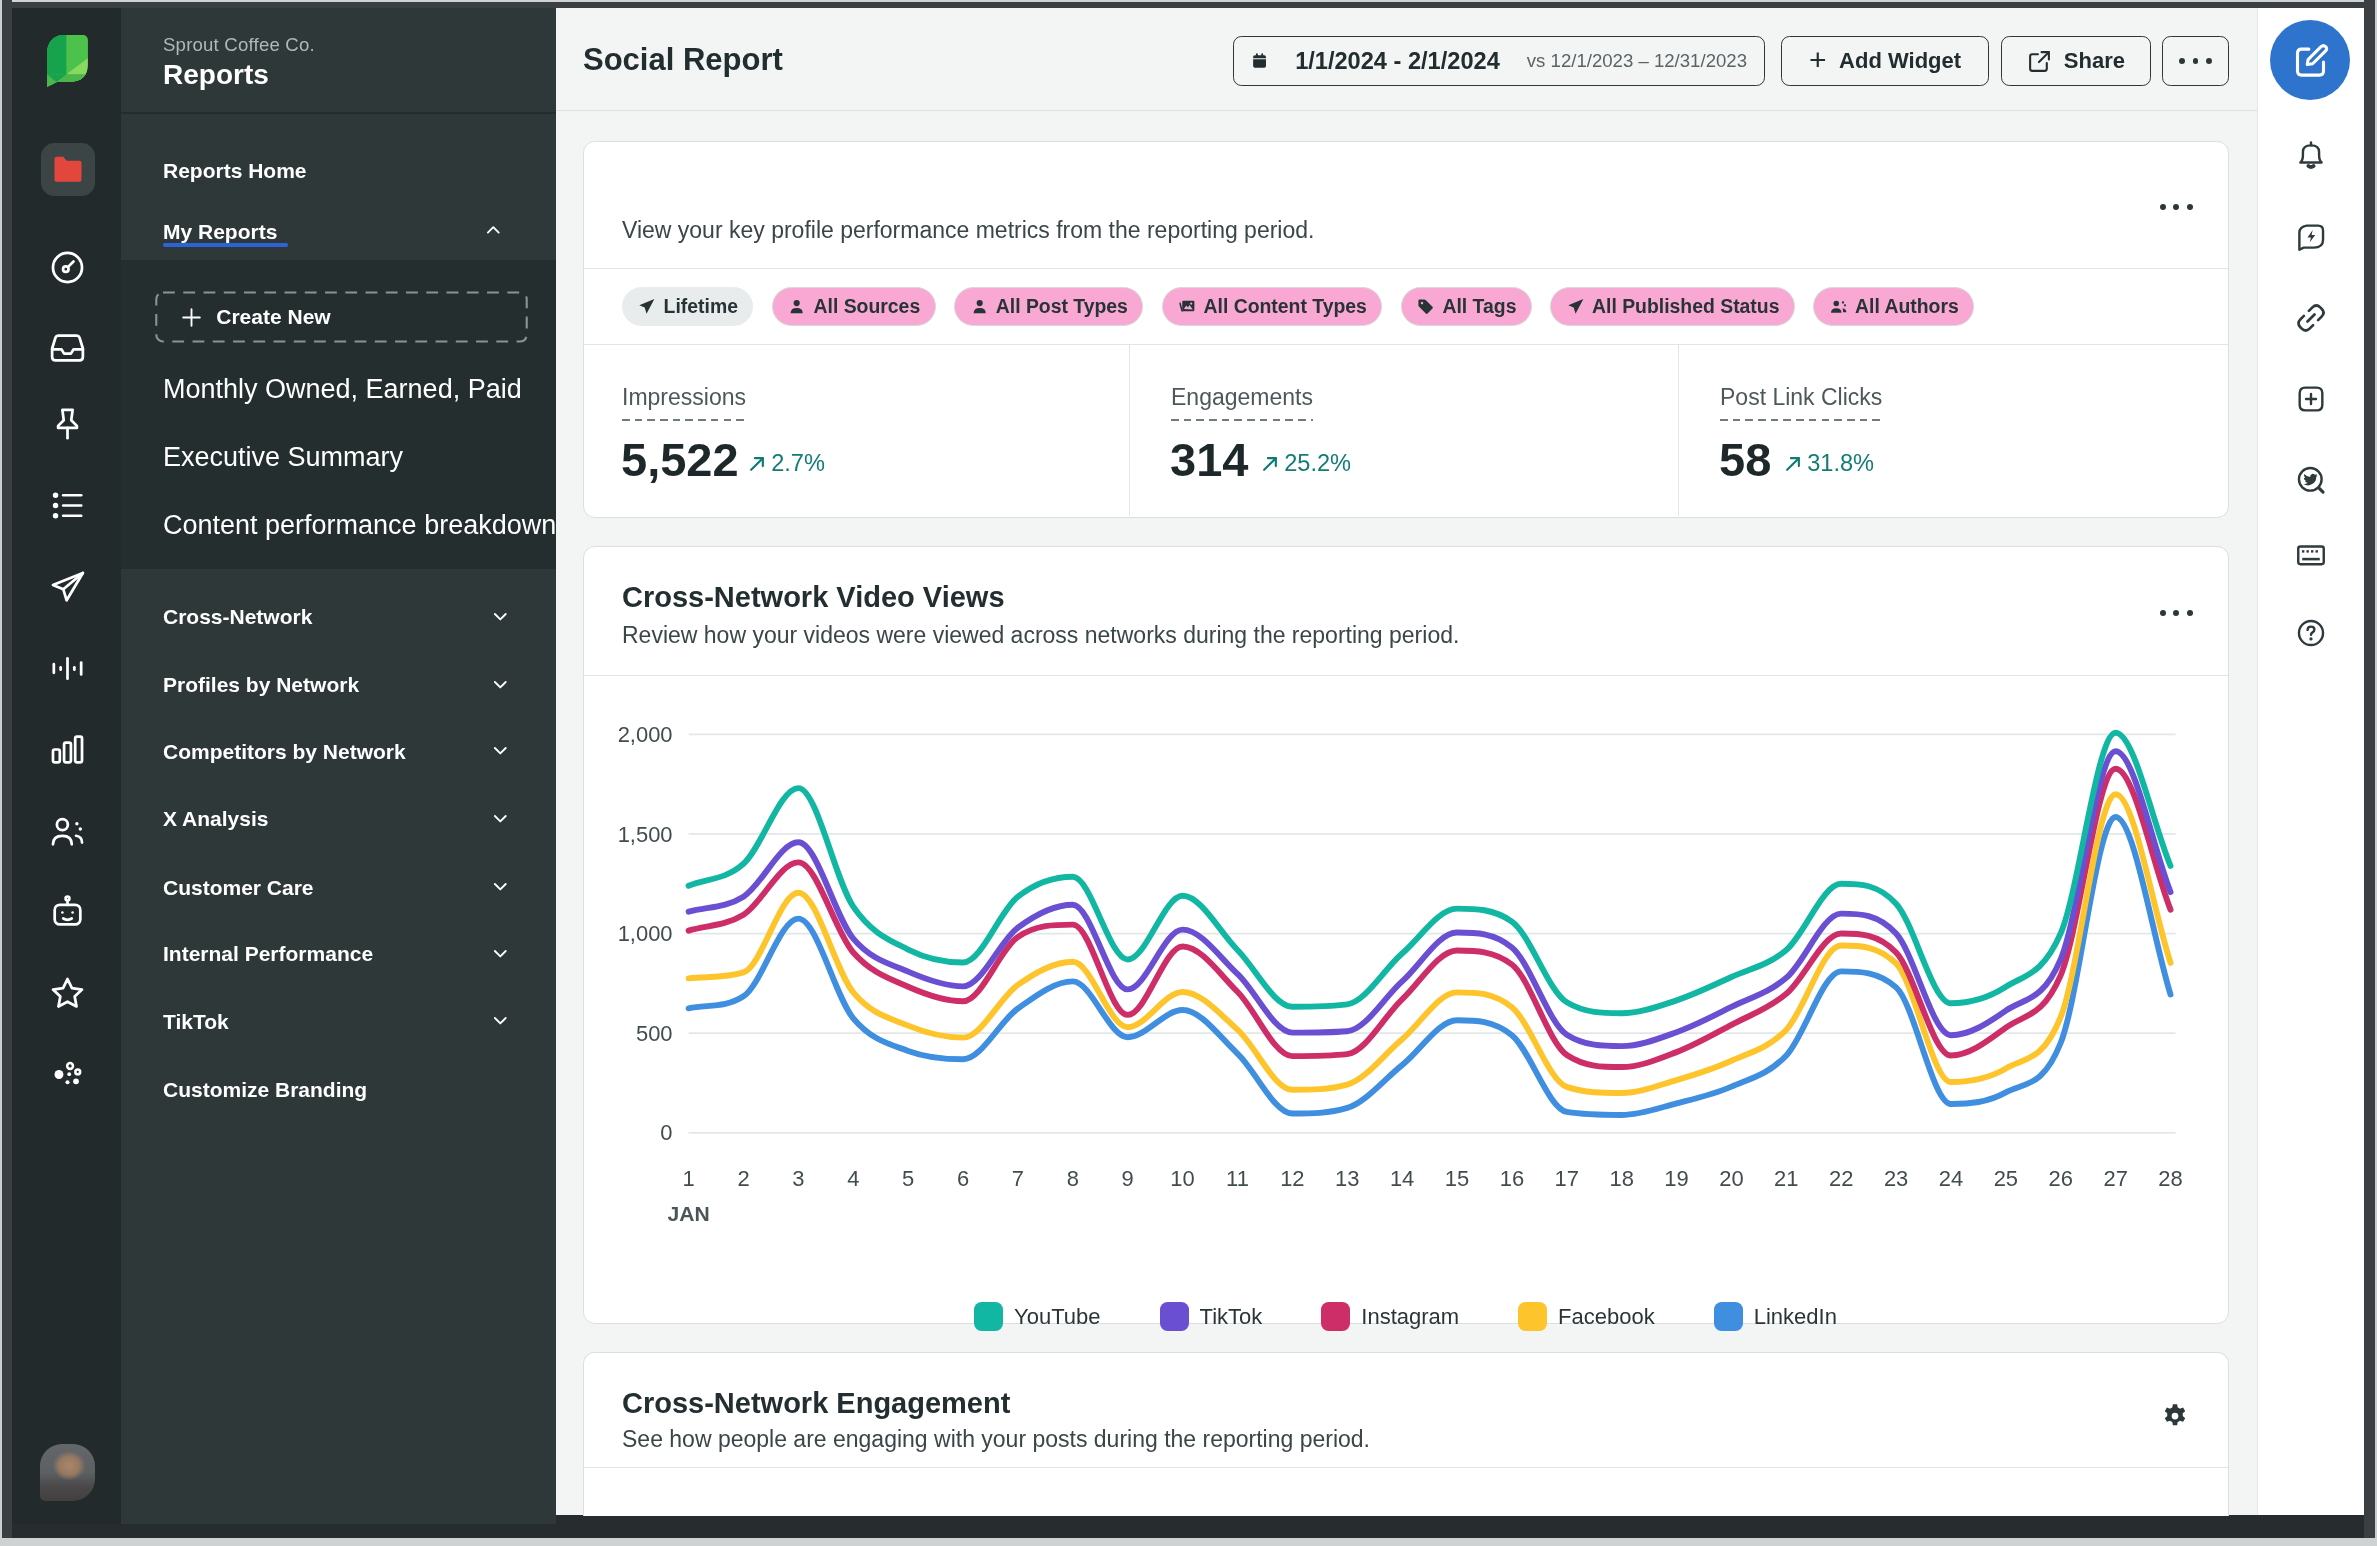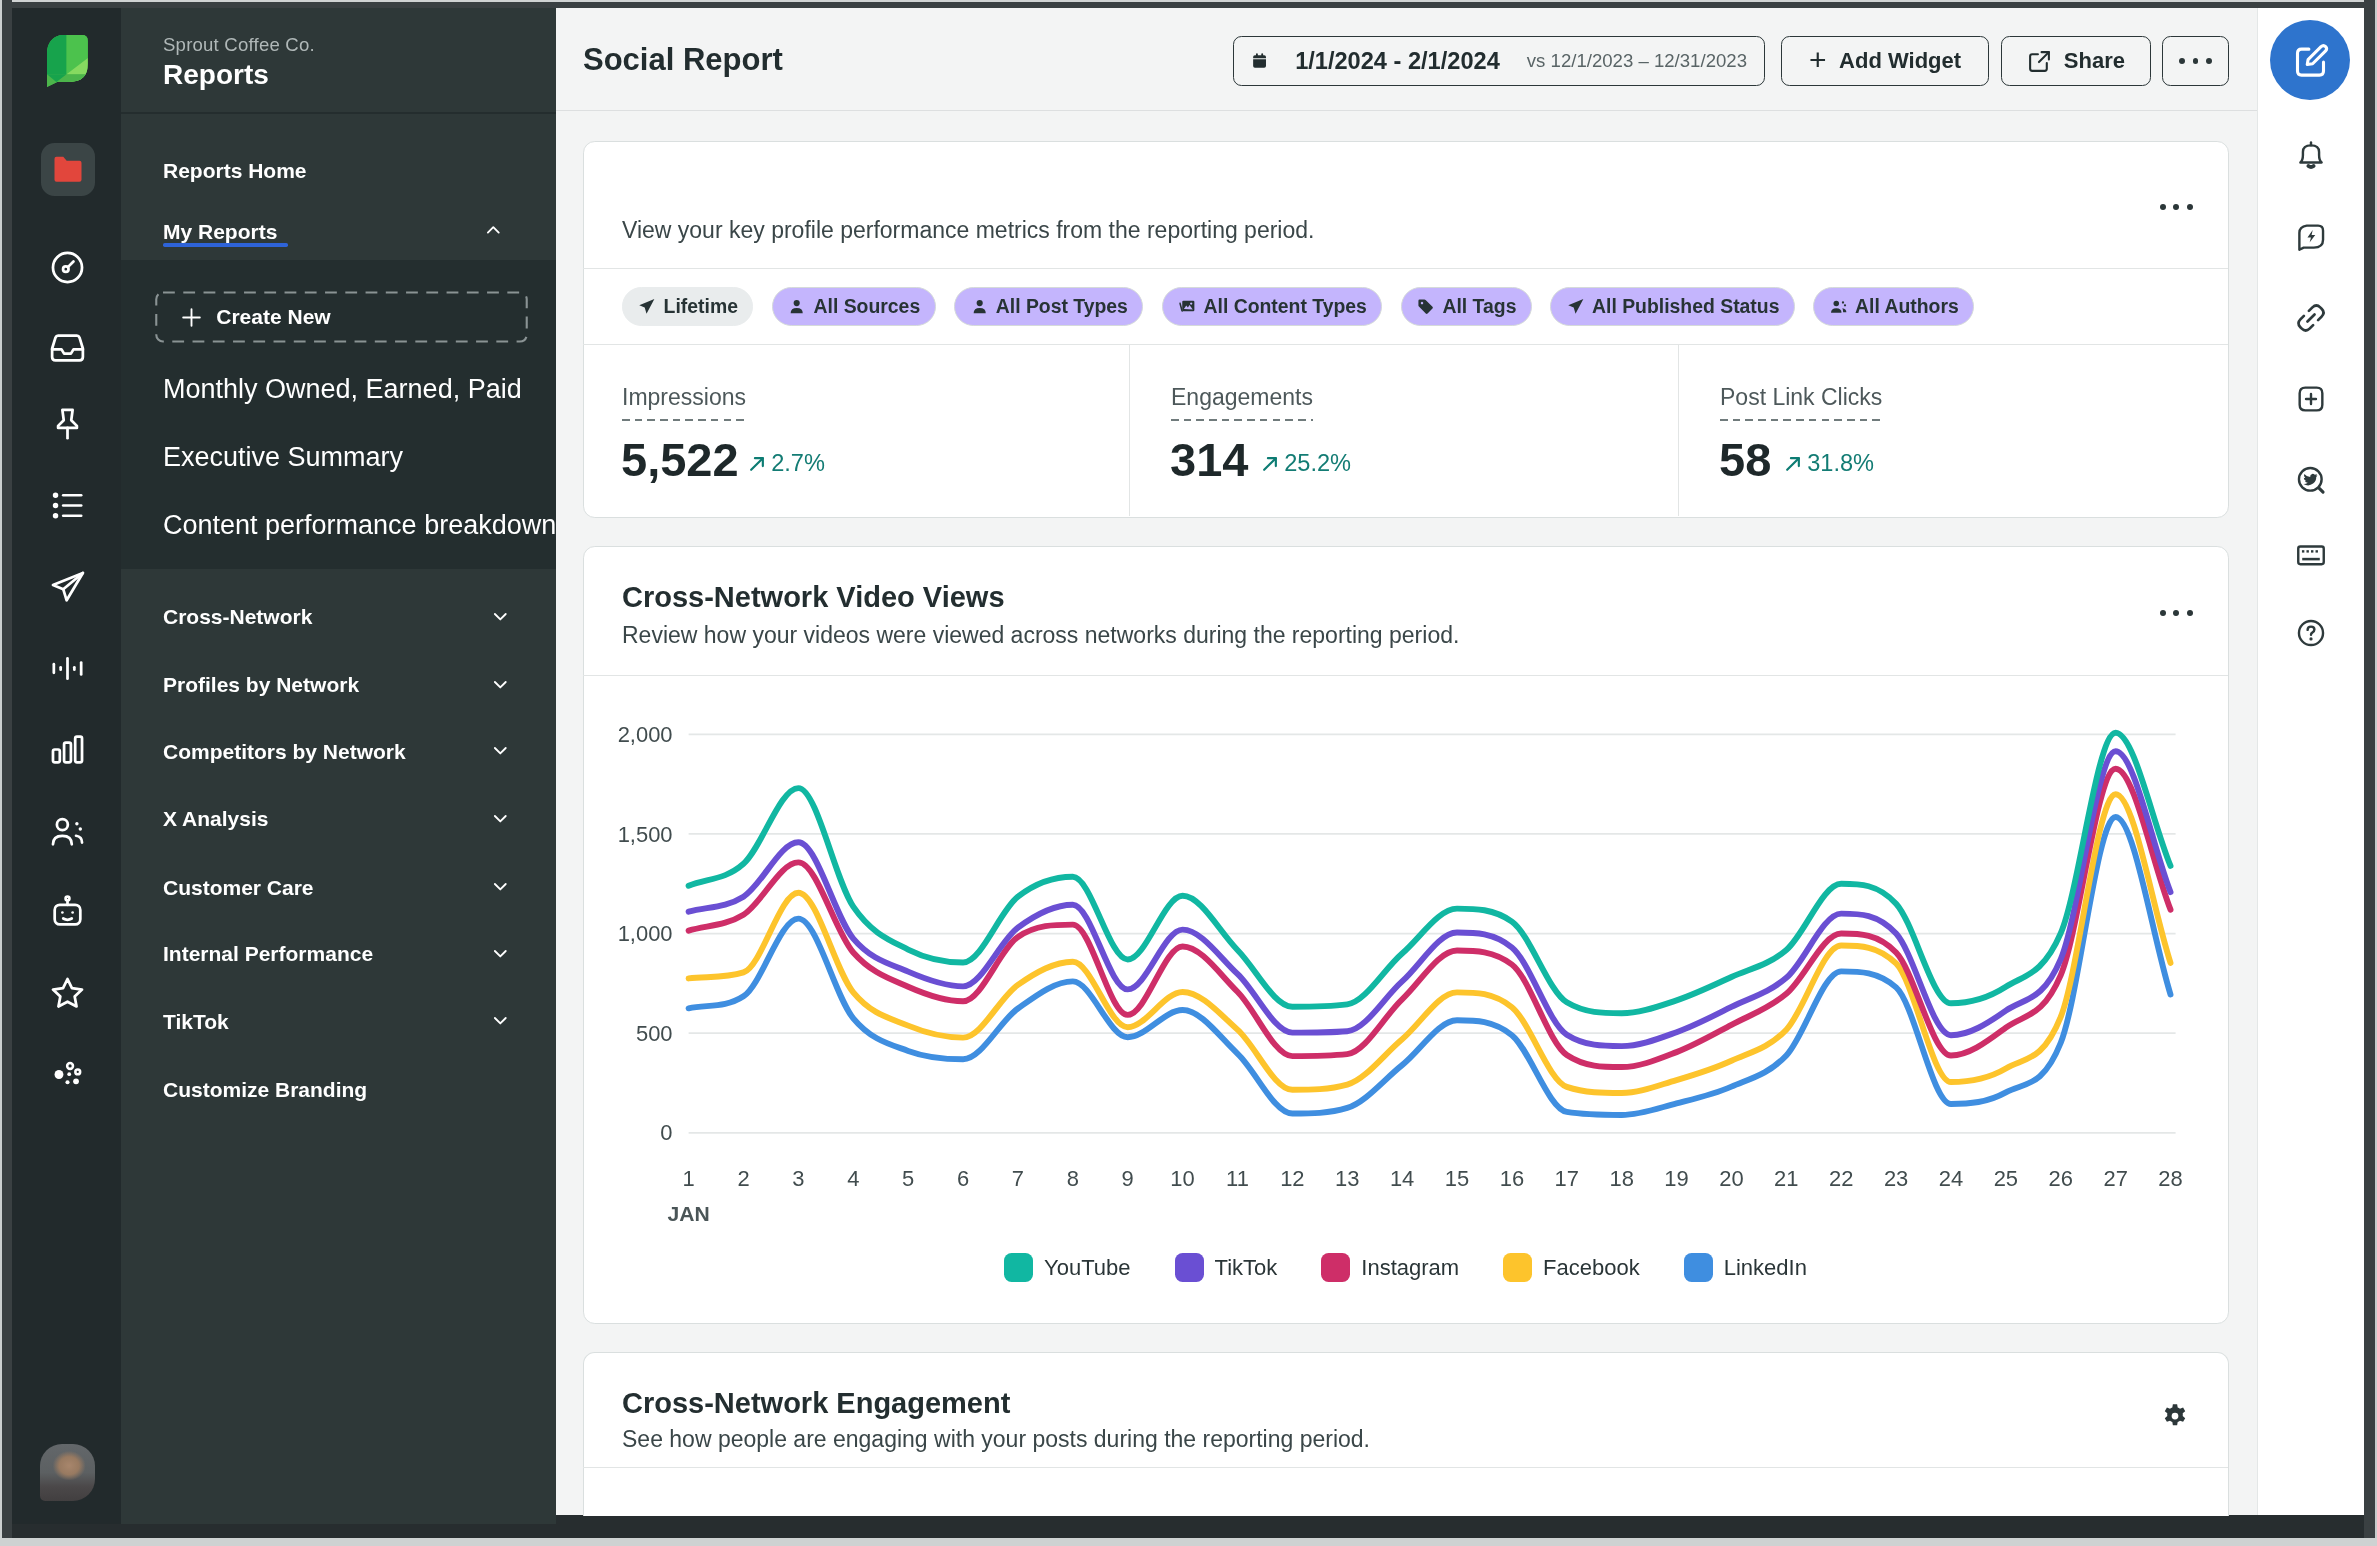--- a/index.html
+++ b/index.html
@@ -35,21 +35,21 @@
 .btn { border:1.7px solid #2c3739; border-radius:8.4px; background:#f3f4f4; display:flex; align-items:center; color:#222d2f; font-weight:bold; font-size:22px; white-space:nowrap; }
 
 .card { background:#fff; border:1.7px solid #dadfdf; border-radius:11.8px; }
 #card1 { left:583px; top:141px; width:1646px; height:377px; }
 #card2 { left:583px; top:546px; width:1646px; height:778px; }
 #card3 { left:583px; top:1352px; width:1646px; height:164px; border-radius:11.8px 11.8px 0 0; border-bottom:none; }
 .cTitle { font-size:29px; font-weight:bold; color:#232e30; }
 .cSub { font-size:23px; color:#3a4648; }
 .dots3 { display:flex; gap:7.6px; }
 .dots3 i { width:5.9px; height:5.9px; border-radius:50%; background:#2c3739; }
-.pill { height:39px; border:1.7px solid #d5dada; border-radius:20px; background:#c4b5fd; display:flex; align-items:center; gap:6.8px; padding:0 14.4px; font-size:19.4px; font-weight:bold; color:#273335; white-space:nowrap; }
+.pill { height:39px; border:1.7px solid #d5dada; border-radius:20px; background:#f9a8d4; display:flex; align-items:center; gap:6.8px; padding:0 14.4px; font-size:19.4px; font-weight:bold; color:#273335; white-space:nowrap; }
 .pill svg { width:19.4px; height:19.4px; }
 .pill.active { background:#e9eced; border-color:#e9eced; }
 .vdiv { width:0.8px; background:#e2e5e5; }
 .mLabel { font-size:23px; color:#4d585a; padding-bottom:7.6px;}
 .mLabel::after { content:""; display:block; margin-top:7.6px; height:2.5px; background:repeating-linear-gradient(90deg,#707b7c 0 7.6px,transparent 7.6px 12.7px); }
 .mValue { font-size:47px; font-weight:bold; color:#1e282a; }
 .mDelta { font-size:23.6px; font-weight:400; color:#137c74; display:flex; align-items:center; gap:4.2px; }
 
 .leg { display:flex; align-items:center; gap:11px; font-size:22px; color:#2a3537; }
 .leg i { width:29px; height:29px; border-radius:7.6px; display:block; }
@@ -353,21 +353,21 @@
 <text x="1490" y="758" text-anchor="middle" font-family="Liberation Sans, sans-serif" font-size="26" fill="#414c4e">22</text>
 <text x="1555" y="758" text-anchor="middle" font-family="Liberation Sans, sans-serif" font-size="26" fill="#414c4e">23</text>
 <text x="1620" y="758" text-anchor="middle" font-family="Liberation Sans, sans-serif" font-size="26" fill="#414c4e">24</text>
 <text x="1685" y="758" text-anchor="middle" font-family="Liberation Sans, sans-serif" font-size="26" fill="#414c4e">25</text>
 <text x="1750" y="758" text-anchor="middle" font-family="Liberation Sans, sans-serif" font-size="26" fill="#414c4e">26</text>
 <text x="1815" y="758" text-anchor="middle" font-family="Liberation Sans, sans-serif" font-size="26" fill="#414c4e">27</text>
 <text x="1880" y="758" text-anchor="middle" font-family="Liberation Sans, sans-serif" font-size="26" fill="#414c4e">28</text>
 <text x="125" y="799" text-anchor="middle" font-family="Liberation Sans, sans-serif" font-size="25" font-weight="bold" fill="#4a5557">JAN</text>
 </svg>
 </div>
-<div class="abs" style="left:583px; top:1253px; width:1645px; display:flex; justify-content:center; gap:44px;">
+<div class="abs" style="left:583px; top:1302px; width:1645px; display:flex; justify-content:center; gap:59px;">
   <div class="leg"><i style="background:#11b7a2;"></i>YouTube</div>
   <div class="leg"><i style="background:#6a4fd3;"></i>TikTok</div>
   <div class="leg"><i style="background:#ce2e68;"></i>Instagram</div>
   <div class="leg"><i style="background:#fdc42c;"></i>Facebook</div>
   <div class="leg"><i style="background:#3f8ee0;"></i>LinkedIn</div>
 </div>
 
 <div class="abs card" id="card3"></div>
 <div class="abs cTitle" style="left:622px; top:1387px;">Cross-Network Engagement</div>
 <div class="abs cSub" style="left:622px; top:1426px;">See how people are engaging with your posts during the reporting period.</div>

